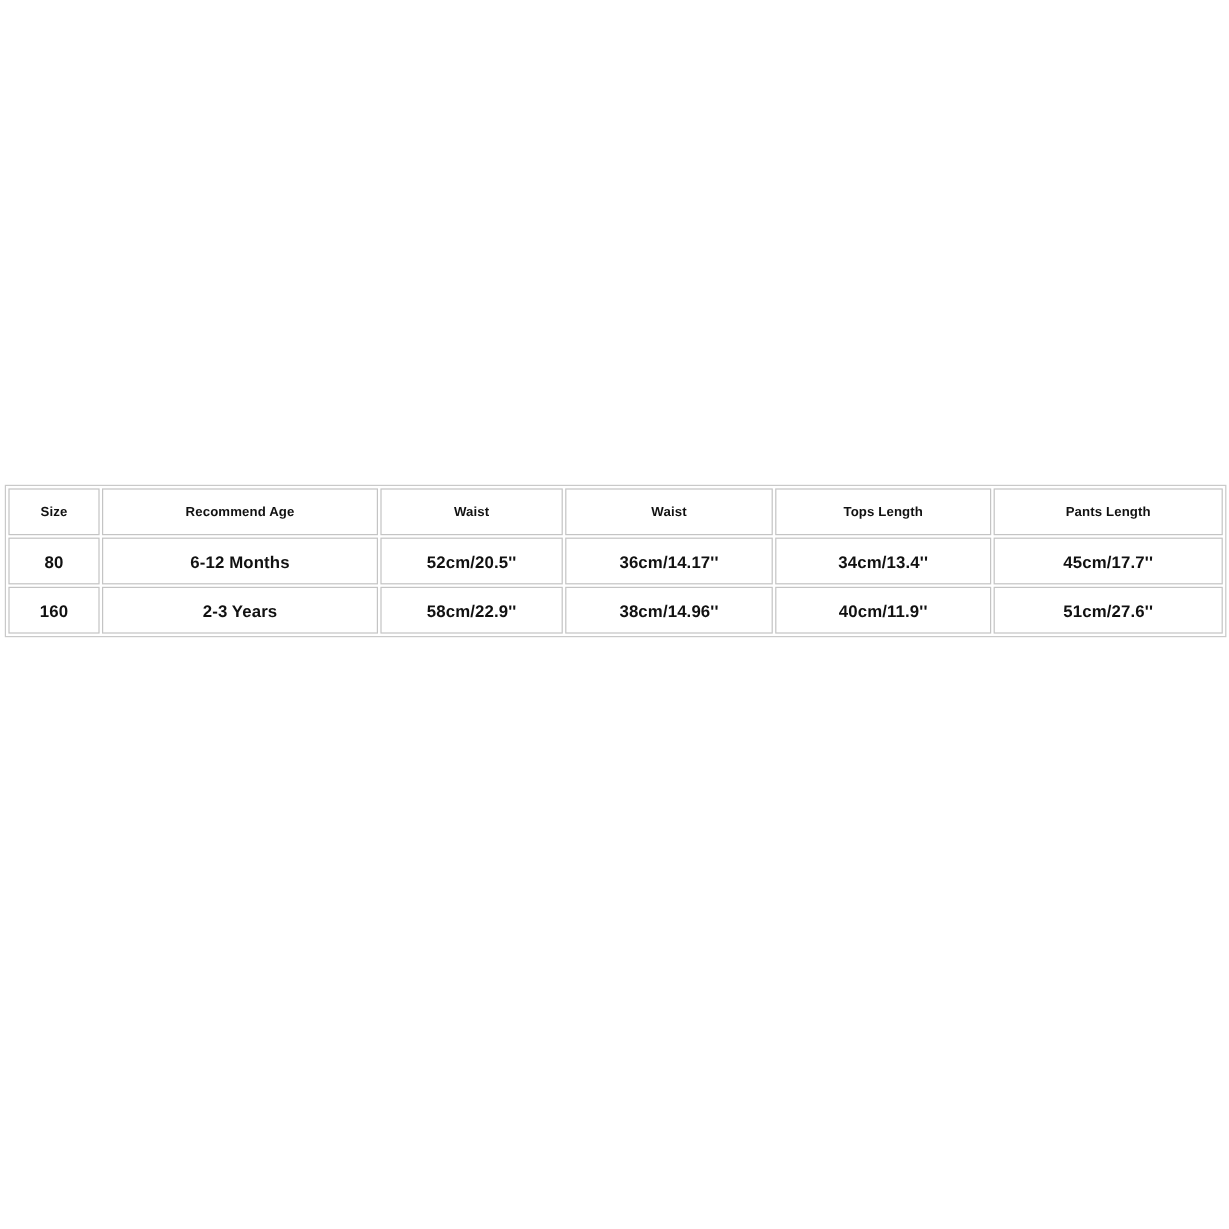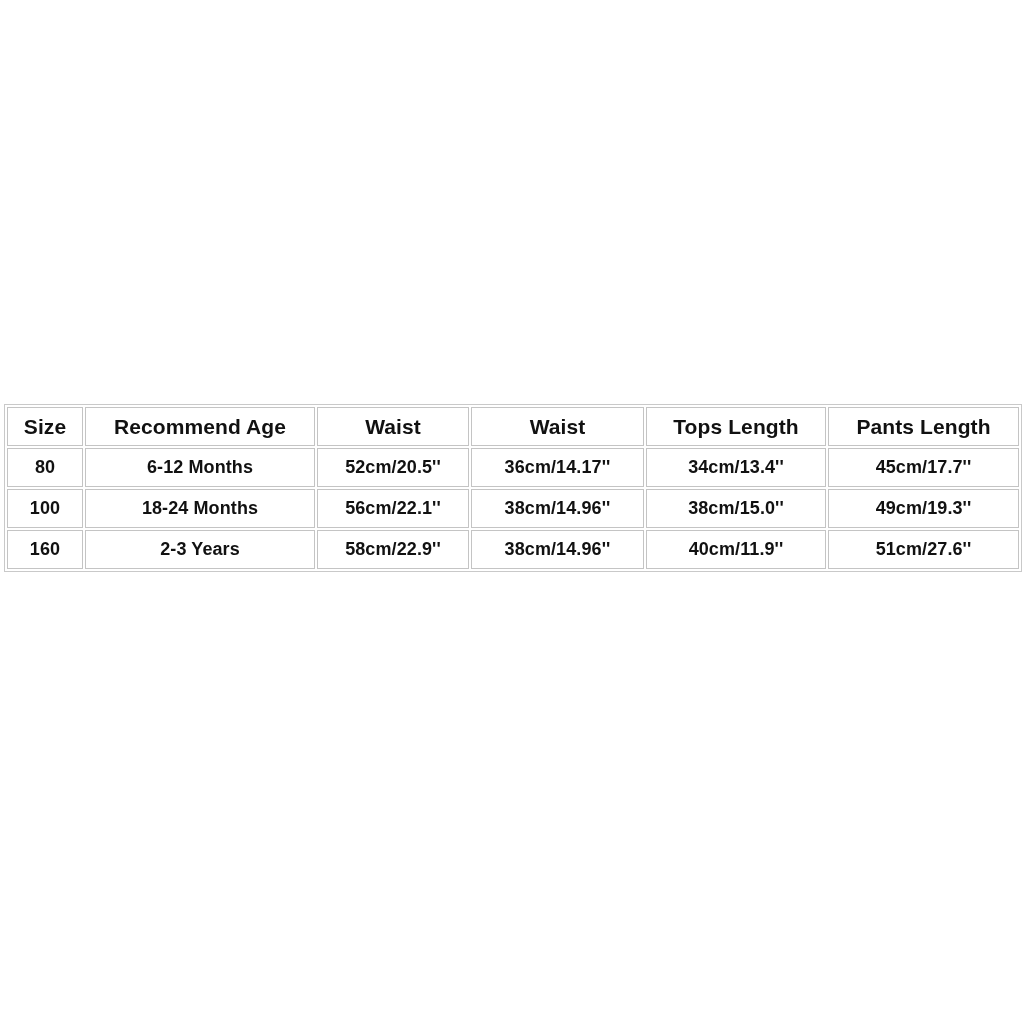--- a/index.html
+++ b/index.html
@@ -32,30 +32,30 @@
   }
 
   table.size-chart th,
   table.size-chart td {
     border: 1px solid #c4c4c4;
     background: #ffffff;
     height: 37px;
     text-align: center;
     vertical-align: middle;
     font-weight: bold;
-    font-size: 18px;
+    font-size: 14px;
     color: #111111;
     letter-spacing: 0.1px;
     padding: 0 2px;
     white-space: nowrap;
     overflow: hidden;
   }
 
   table.size-chart th {
-    font-size: 21px;
+    font-size: 11px;
   }
 
   
   col.c-size         { width: 76px; }
   col.c-age          { width: 230px; }
   col.c-bust         { width: 152px; }
   col.c-waist        { width: 173px; }
   col.c-tops         { width: 180px; }
   col.c-pants        { width: 191px; }
 </style>
@@ -85,28 +85,20 @@
     <tbody>
       <tr>
         <td>80</td>
         <td>6-12 Months</td>
         <td>52cm/20.5''</td>
         <td>36cm/14.17''</td>
         <td>34cm/13.4''</td>
         <td>45cm/17.7''</td>
       </tr>
       <tr>
-        <td>100</td>
-        <td>18-24 Months</td>
-        <td>56cm/22.1''</td>
-        <td>38cm/14.96''</td>
-        <td>38cm/15.0''</td>
-        <td>49cm/19.3''</td>
-      </tr>
-      <tr>
         <td>160</td>
         <td>2-3 Years</td>
         <td>58cm/22.9''</td>
         <td>38cm/14.96''</td>
         <td>40cm/11.9''</td>
         <td>51cm/27.6''</td>
       </tr>
     </tbody>
   </table>
 </div>

